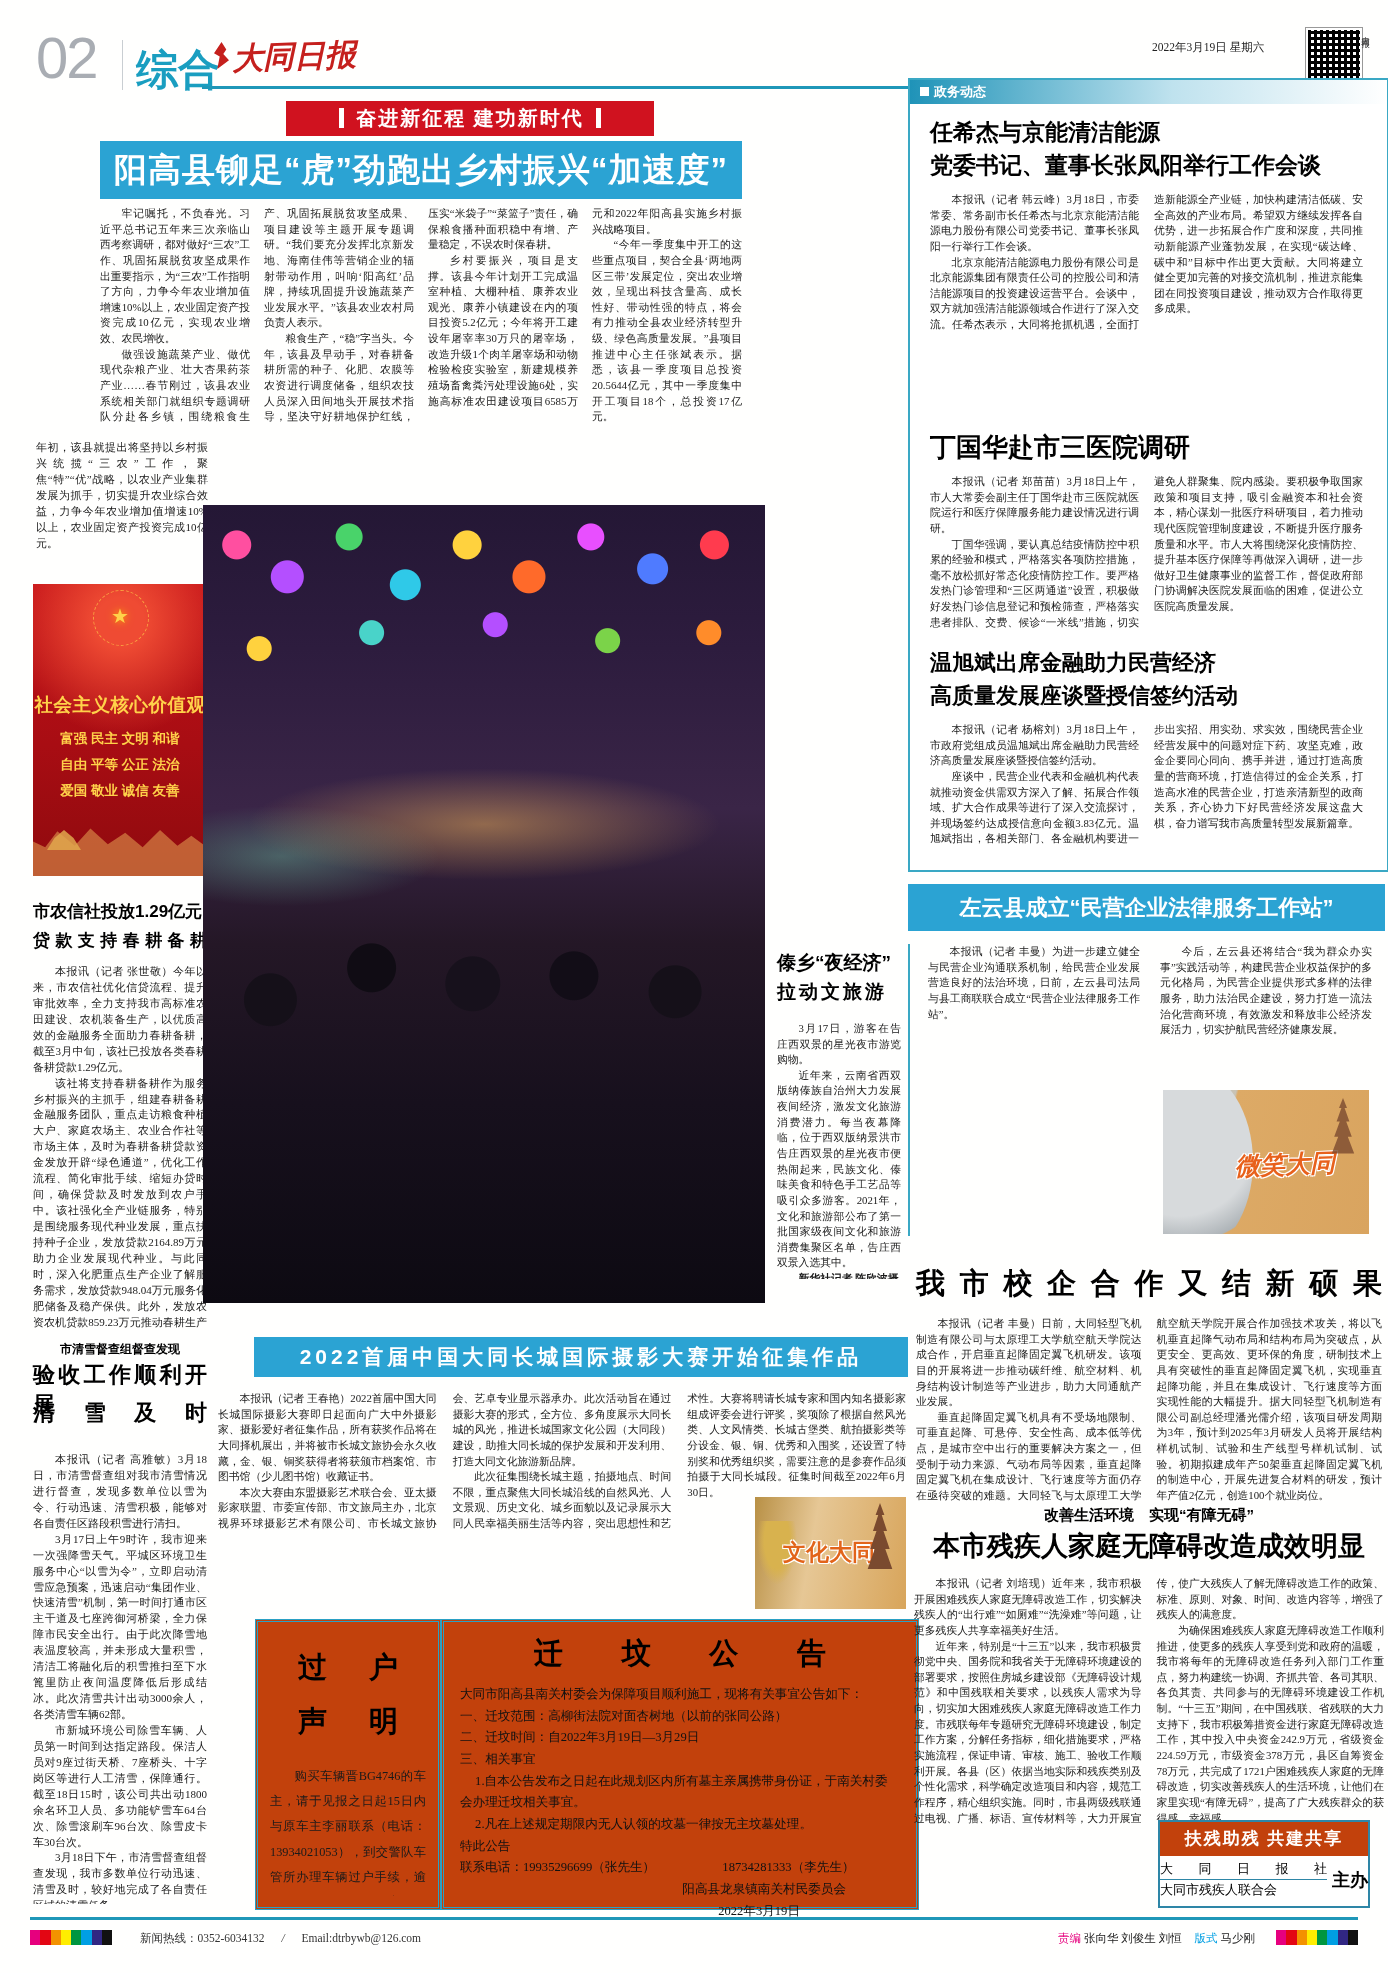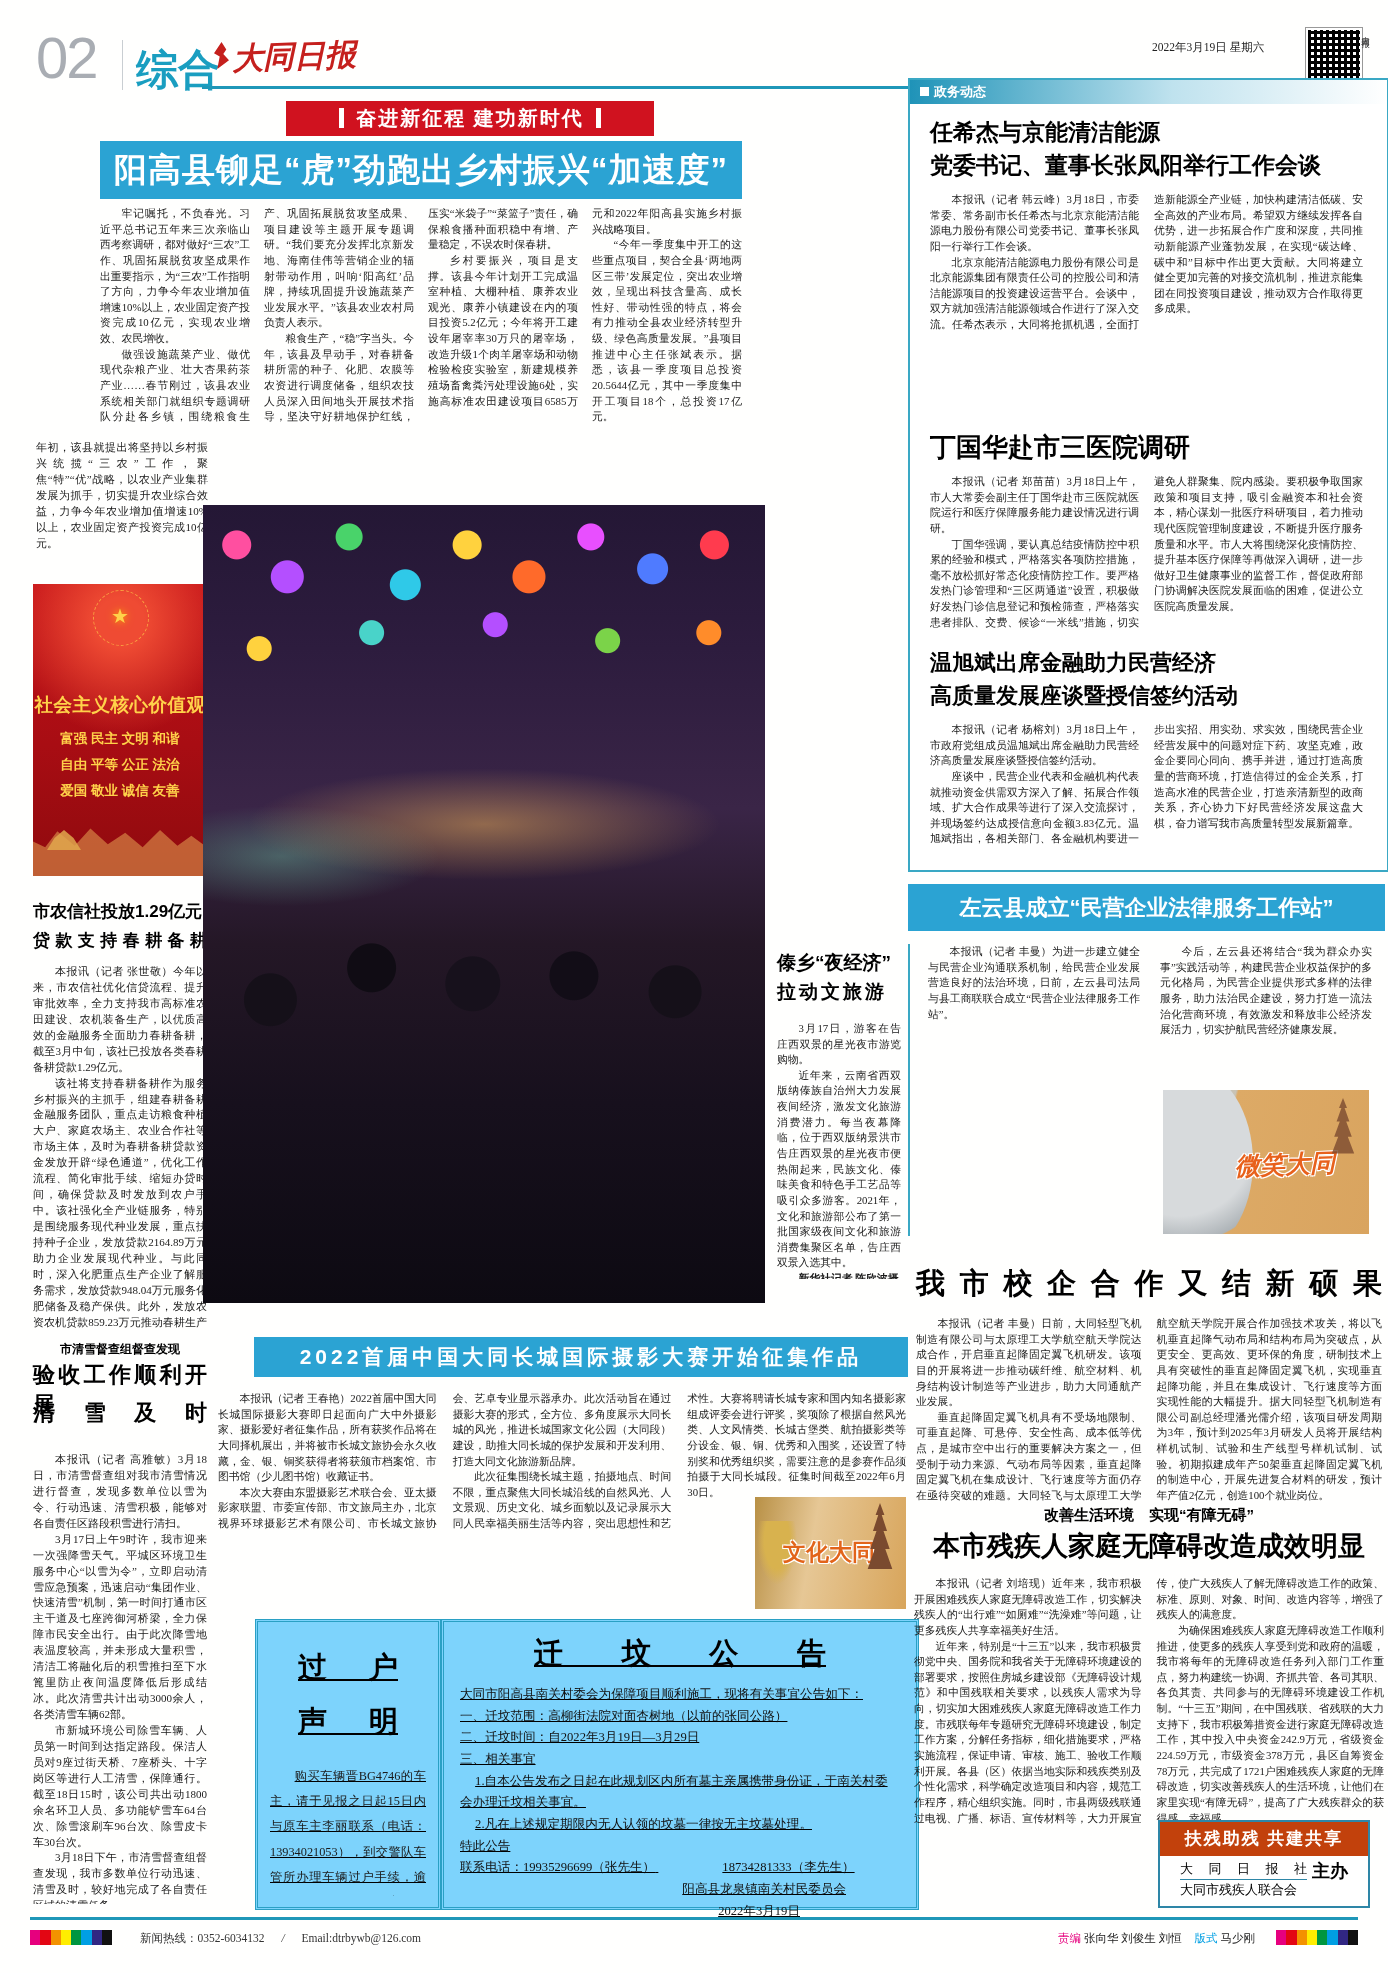--- a/index.html
+++ b/index.html
@@ -53,21 +53,21 @@
     radial-gradient(circle at 90% 16%,#ff8c2a 0 12px,rgba(255,140,42,0) 13px),
     radial-gradient(ellipse 60% 10% at 50% 40%,rgba(255,190,90,.45),rgba(255,190,90,0) 70%),
     radial-gradient(ellipse 40% 9% at 14% 44%,rgba(120,220,180,.35),rgba(120,220,180,0) 70%),
     radial-gradient(circle at 12% 62%,#151019 0 26px,rgba(21,16,25,0) 27px),
     radial-gradient(circle at 30% 58%,#100c14 0 24px,rgba(16,12,20,0) 25px),
     radial-gradient(circle at 48% 60%,#17111c 0 27px,rgba(23,17,28,0) 28px),
     radial-gradient(circle at 66% 59%,#120d17 0 24px,rgba(18,13,23,0) 25px),
     radial-gradient(circle at 84% 61%,#151019 0 26px,rgba(21,16,25,0) 27px),
     linear-gradient(180deg,#241735 0%,#2d1c3e 18%,#3a2547 38%,#241726 55%,#17101d 75%,#0d0a12 100%);}
   
-  .nbox{border:3px double #2aa0c4;background:#7dd3fc;text-decoration:underline;}
+  .nbox{border:3px double #2aa0c4;background:#c2410c;}
   
   .govbox{border:2px solid #3aa8c4;background:#fff;}
   .govlabel{background:linear-gradient(90deg,#1f93b8 0%,#bfe2ee 55%,#ffffff 100%);color:#fff;
             font-size:13px;line-height:24px;padding-left:10px;}
   .govlabel .sq{display:inline-block;width:9px;height:9px;background:#fff;margin-right:5px;}
   
   .smile{background:linear-gradient(105deg,#b9bec1 0%,#c9c3b5 30%,#ddaa66 31%,#d9a45f 100%);overflow:hidden;}
   .smile .txt{color:#e8611c;font-size:25px;font-weight:700;font-style:italic;
               text-shadow:1px 1px 0 #fff,-1px -1px 0 #fff,1px -1px 0 #fff,-1px 1px 0 #fff;transform:rotate(-2deg);}
   .pagoda{background:#7a4a2f;clip-path:polygon(50% 0,60% 12%,54% 12%,66% 28%,58% 28%,72% 46%,62% 46%,78% 66%,22% 66%,38% 46%,28% 46%,42% 28%,34% 28%,46% 12%,40% 12%);}
@@ -243,21 +243,21 @@
 
   <div class="abs hd" style="left:916px;top:1506px;width:466px;text-align:center;font-size:15px;">改善生活环境　实现“有障无碍”</div>
   <div class="abs hd" style="left:912px;top:1528px;width:474px;text-align:center;font-size:27px;">本市残疾人家庭无障碍改造成效明显</div>
   <div class="abs bt c2" style="left:914px;top:1576px;width:470px;height:332px;">
     <p>本报讯（记者 刘培现）近年来，我市积极开展困难残疾人家庭无障碍改造工作，切实解决残疾人的“出行难”“如厕难”“洗澡难”等问题，让更多残疾人共享幸福美好生活。</p>
     <p>近年来，特别是“十三五”以来，我市积极贯彻党中央、国务院和我省关于无障碍环境建设的部署要求，按照住房城乡建设部《无障碍设计规范》和中国残联相关要求，以残疾人需求为导向，切实加大困难残疾人家庭无障碍改造工作力度。市残联每年专题研究无障碍环境建设，制定工作方案，分解任务指标，细化措施要求，严格实施流程，保证申请、审核、施工、验收工作顺利开展。各县（区）依据当地实际和残疾类别及个性化需求，科学确定改造项目和内容，规范工作程序，精心组织实施。同时，市县两级残联通过电视、广播、标语、宣传材料等，大力开展宣传，使广大残疾人了解无障碍改造工作的政策、标准、原则、对象、时间、改造内容等，增强了残疾人的满意度。</p>
     <p>为确保困难残疾人家庭无障碍改造工作顺利推进，使更多的残疾人享受到党和政府的温暖，我市将每年的无障碍改造任务列入部门工作重点，努力构建统一协调、齐抓共管、各司其职、各负其责、共同参与的无障碍环境建设工作机制。“十三五”期间，在中国残联、省残联的大力支持下，我市积极筹措资金进行家庭无障碍改造工作，其中投入中央资金242.9万元，省级资金224.59万元，市级资金378万元，县区自筹资金78万元，共完成了1721户困难残疾人家庭的无障碍改造，切实改善残疾人的生活环境，让他们在家里实现“有障无碍”，提高了广大残疾群众的获得感、幸福感。</p>
   </div>
   <div class="abs aid" style="left:1158px;top:1820px;width:208px;height:84px;">
     <div class="aid-top hd">扶残助残 共建共享</div>
-    <div style="display:flex;padding:3px 20px 0;">
+    <div style="display:flex;align-items:center;padding:3px 0 0;">
       <div style="flex:1;">
         <div class="aid-org sprd" style="border-bottom:1px solid #2e86a7;">大 同 日 报 社</div>
         <div class="aid-org">大同市残疾人联合会</div>
       </div>
       <div class="hd" style="font-size:18px;margin-left:5px;">主办</div>
     </div>
   </div>
 
   <div class="abs tealrule" style="left:30px;top:1917px;width:1328px;height:3px;"></div>
   <div class="abs rainbow" style="left:30px;top:1930px;width:82px;height:15px;"></div>

